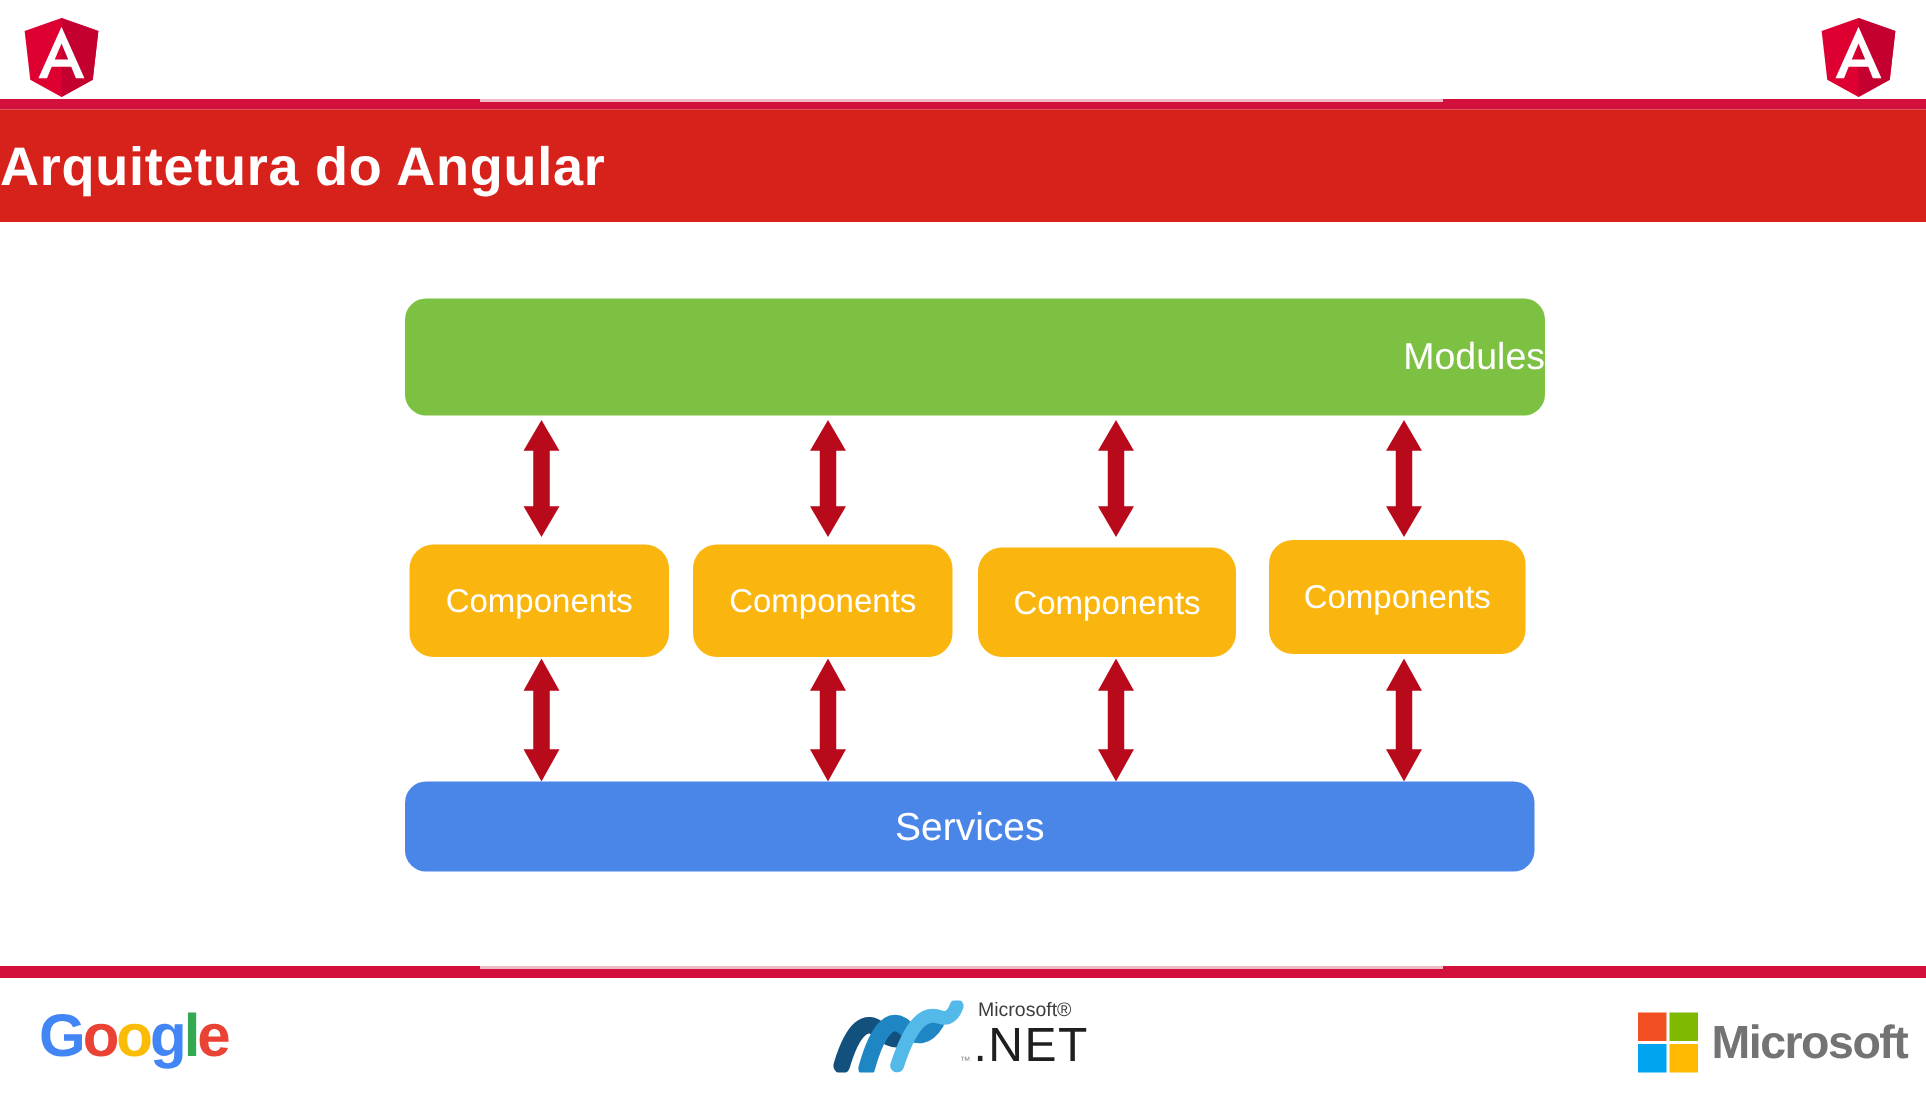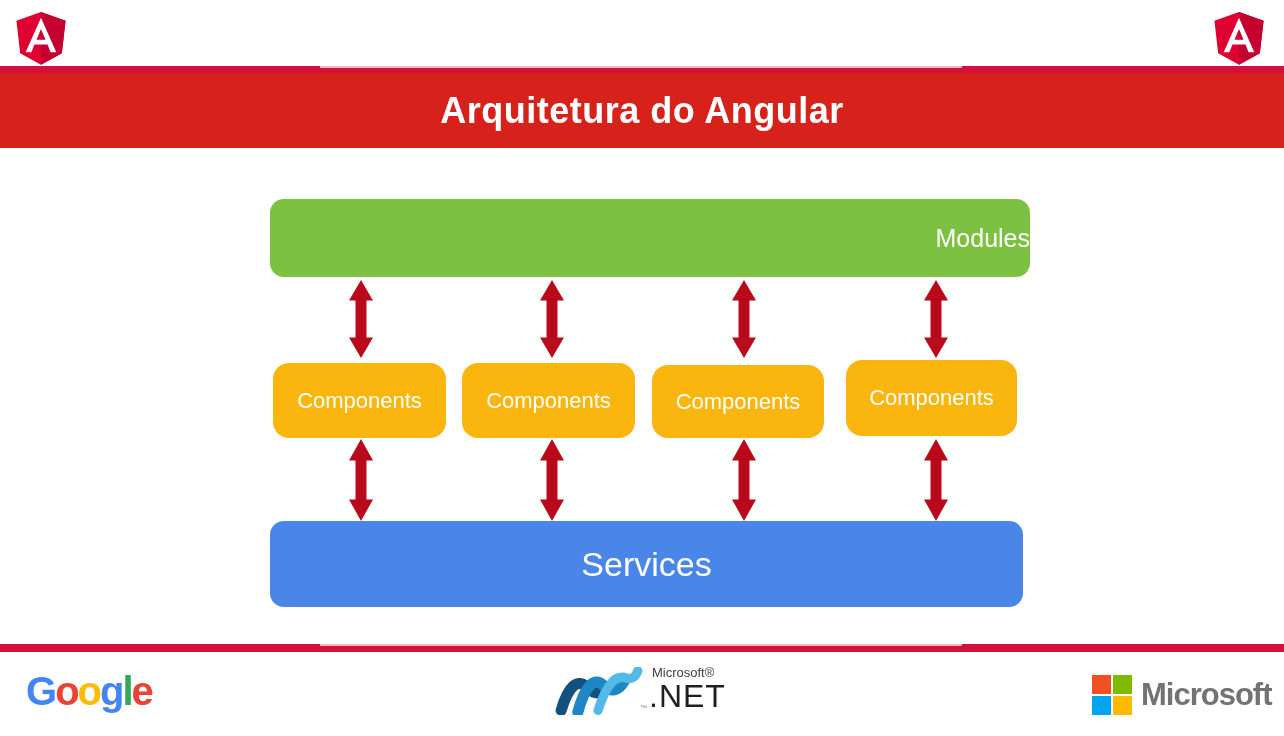--- a/index.html
+++ b/index.html
@@ -20,33 +20,33 @@
   
   .strip { position: absolute; left: 0; width: 1284px; display: flex; }
   #strip-top { top: 66px; height: 7px; }
   #strip-bottom { top: 644px; height: 8px; }
   .strip span { display: block; height: 100%; }
   .seg-edged { border-top: 2px solid #EFB9C6; }
 
   
   #banner {
     position: absolute; left: 0; top: 73px; width: 1284px; height: 75px;
-    display: flex; align-items: center; justify-content: center;
+    display: flex; align-items: center; justify-content: flex-start;
   }
   #banner .title {
     color: #ffffff; font-size: 36px; font-weight: 600; letter-spacing: 0.5px;
   }
 
   
   .dbox {
     position: absolute; color: #ffffff;
     display: flex; align-items: center; justify-content: center;
   }
   #modules-box  { left: 270px; top: 199px; width: 760px; height: 78px; border-radius: 14px; font-size: 25px; justify-content: flex-end; }
-  #services-box { left: 270px; top: 521px; width: 753px; height: 86px; border-radius: 14px; font-size: 34px; }
+  #services-box { left: 270px; top: 521px; width: 753px; height: 60px; border-radius: 14px; font-size: 26px; }
   .comp { border-radius: 16px; font-size: 22px; }
   #comp-1 { left: 273px; top: 363px; width: 173px; height: 75px; }
   #comp-2 { left: 462px; top: 363px; width: 173px; height: 75px; }
   #comp-3 { left: 652px; top: 365px; width: 172px; height: 73px; }
   #comp-4 { left: 846px; top: 360px; width: 171px; height: 76px; }
 
   
   .arrow { position: absolute; width: 26px; }
   .arrow svg { display: block; width: 100%; height: 100%; }
   .row1 { top: 280px; height: 78px; }

